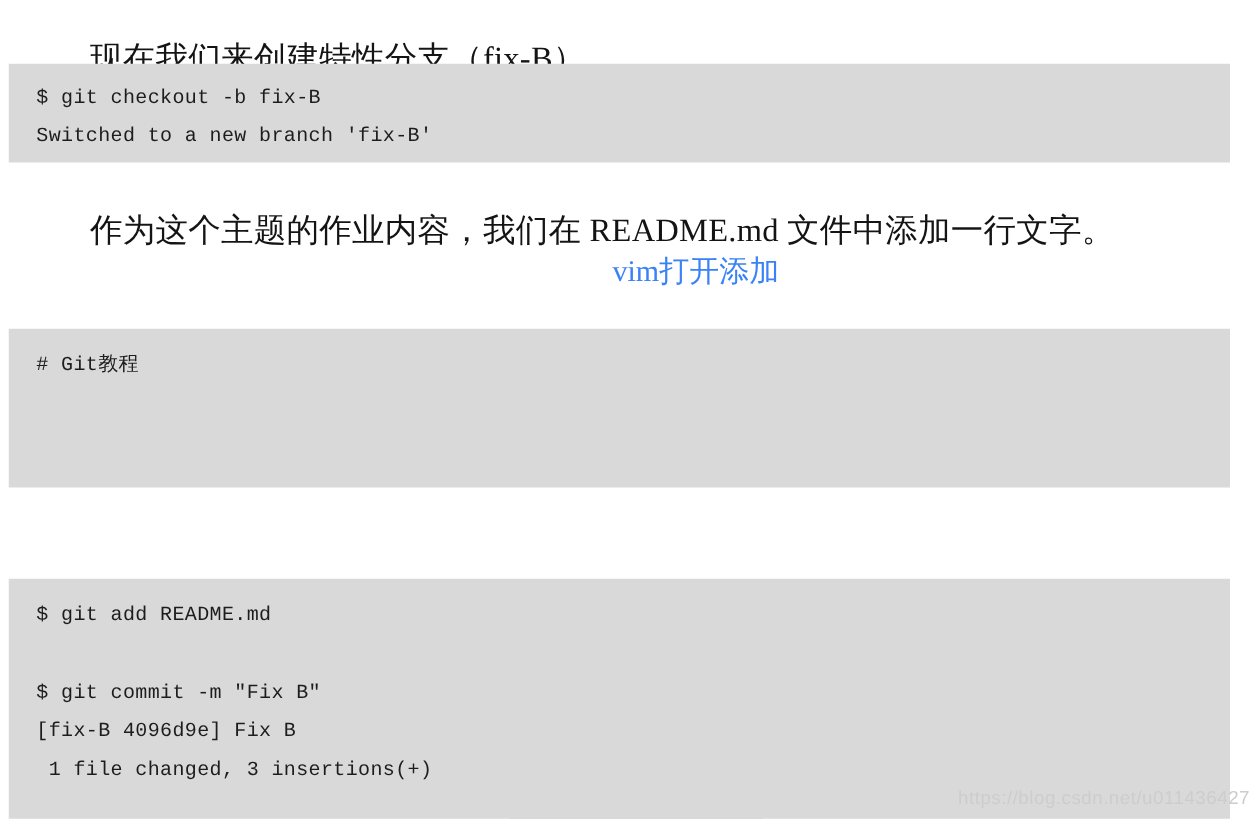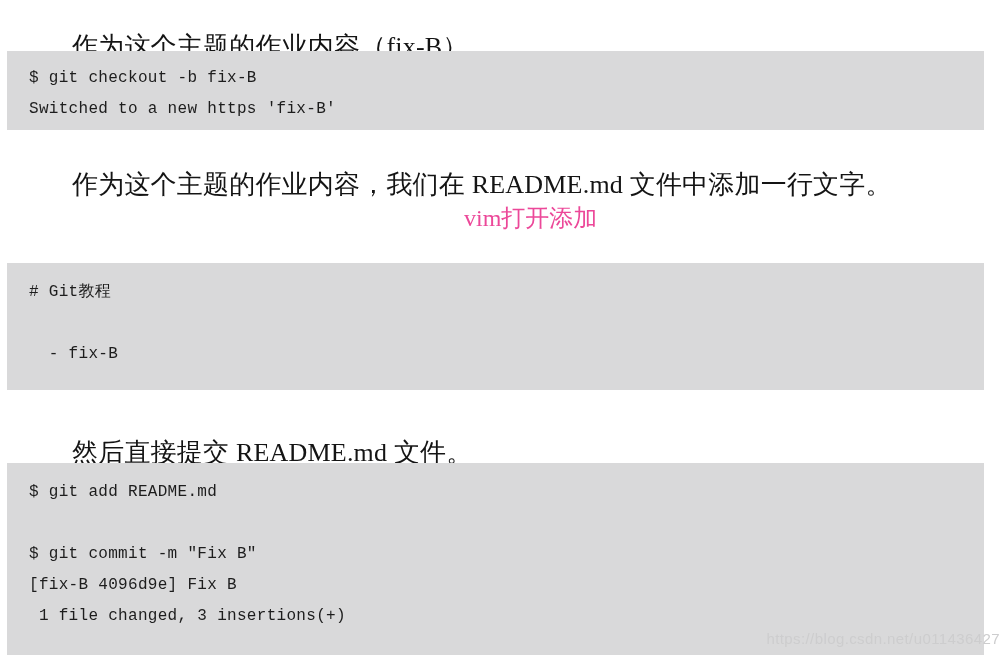--- a/index.html
+++ b/index.html
@@ -50,26 +50,26 @@
   .para-3 {
     left: 8px;
     top: 404px;
     width: 980px;
     text-indent: 64px;
   }
 
   
   .annotation {
     position: absolute;
-    left: 464px;
+    left: 490px;
     top: 203px;
     font-family: "Liberation Serif", "DejaVu Serif", serif;
     font-size: 24px;
     line-height: 30px;
-    color: #ec4899;
+    color: #3b82f6;
     white-space: nowrap;
   }
 
   
   .code-block {
     position: absolute;
     left: 7px;
     width: 977px;
     background: #d9d9da;
     box-sizing: border-box;
@@ -108,38 +108,36 @@
     letter-spacing: 0.4px;
     white-space: nowrap;
     user-select: none;
   }
 </style>
 </head>
 <body>
 
 <div class="page">
 
-  <p class="para para-1">作为这个主题的作业内容（fix-B）。</p>
+  <p class="para para-1">现在我们来创建特性分支（fix-B）。</p>
 
   <div class="code-block cb-1">
     <div class="code-line">$ git checkout -b fix-B</div>
-    <div class="code-line">Switched to a new https 'fix-B'</div>
+    <div class="code-line">Switched to a new branch 'fix-B'</div>
   </div>
 
   <p class="para para-2">作为这个主题的作业内容，我们在 README.md 文件中添加一行文字。</p>
 
   <div class="annotation">vim打开添加</div>
 
   <div class="code-block cb-2">
     <div class="code-line"># Git教程</div>
     <div class="code-line blank"></div>
-    <div class="code-line">  - fix-B</div>
   </div>
 
-  <p class="para para-3">然后直接提交 README.md 文件。</p>
 
   <div class="code-block cb-3">
     <div class="code-line">$ git add README.md</div>
     <div class="code-line blank"></div>
     <div class="code-line">$ git commit -m "Fix B"</div>
     <div class="code-line">[fix-B 4096d9e] Fix B</div>
     <div class="code-line"> 1 file changed, 3 insertions(+)</div>
   </div>
 
   <div class="watermark">https://blog.csdn.net/u011436427</div>

